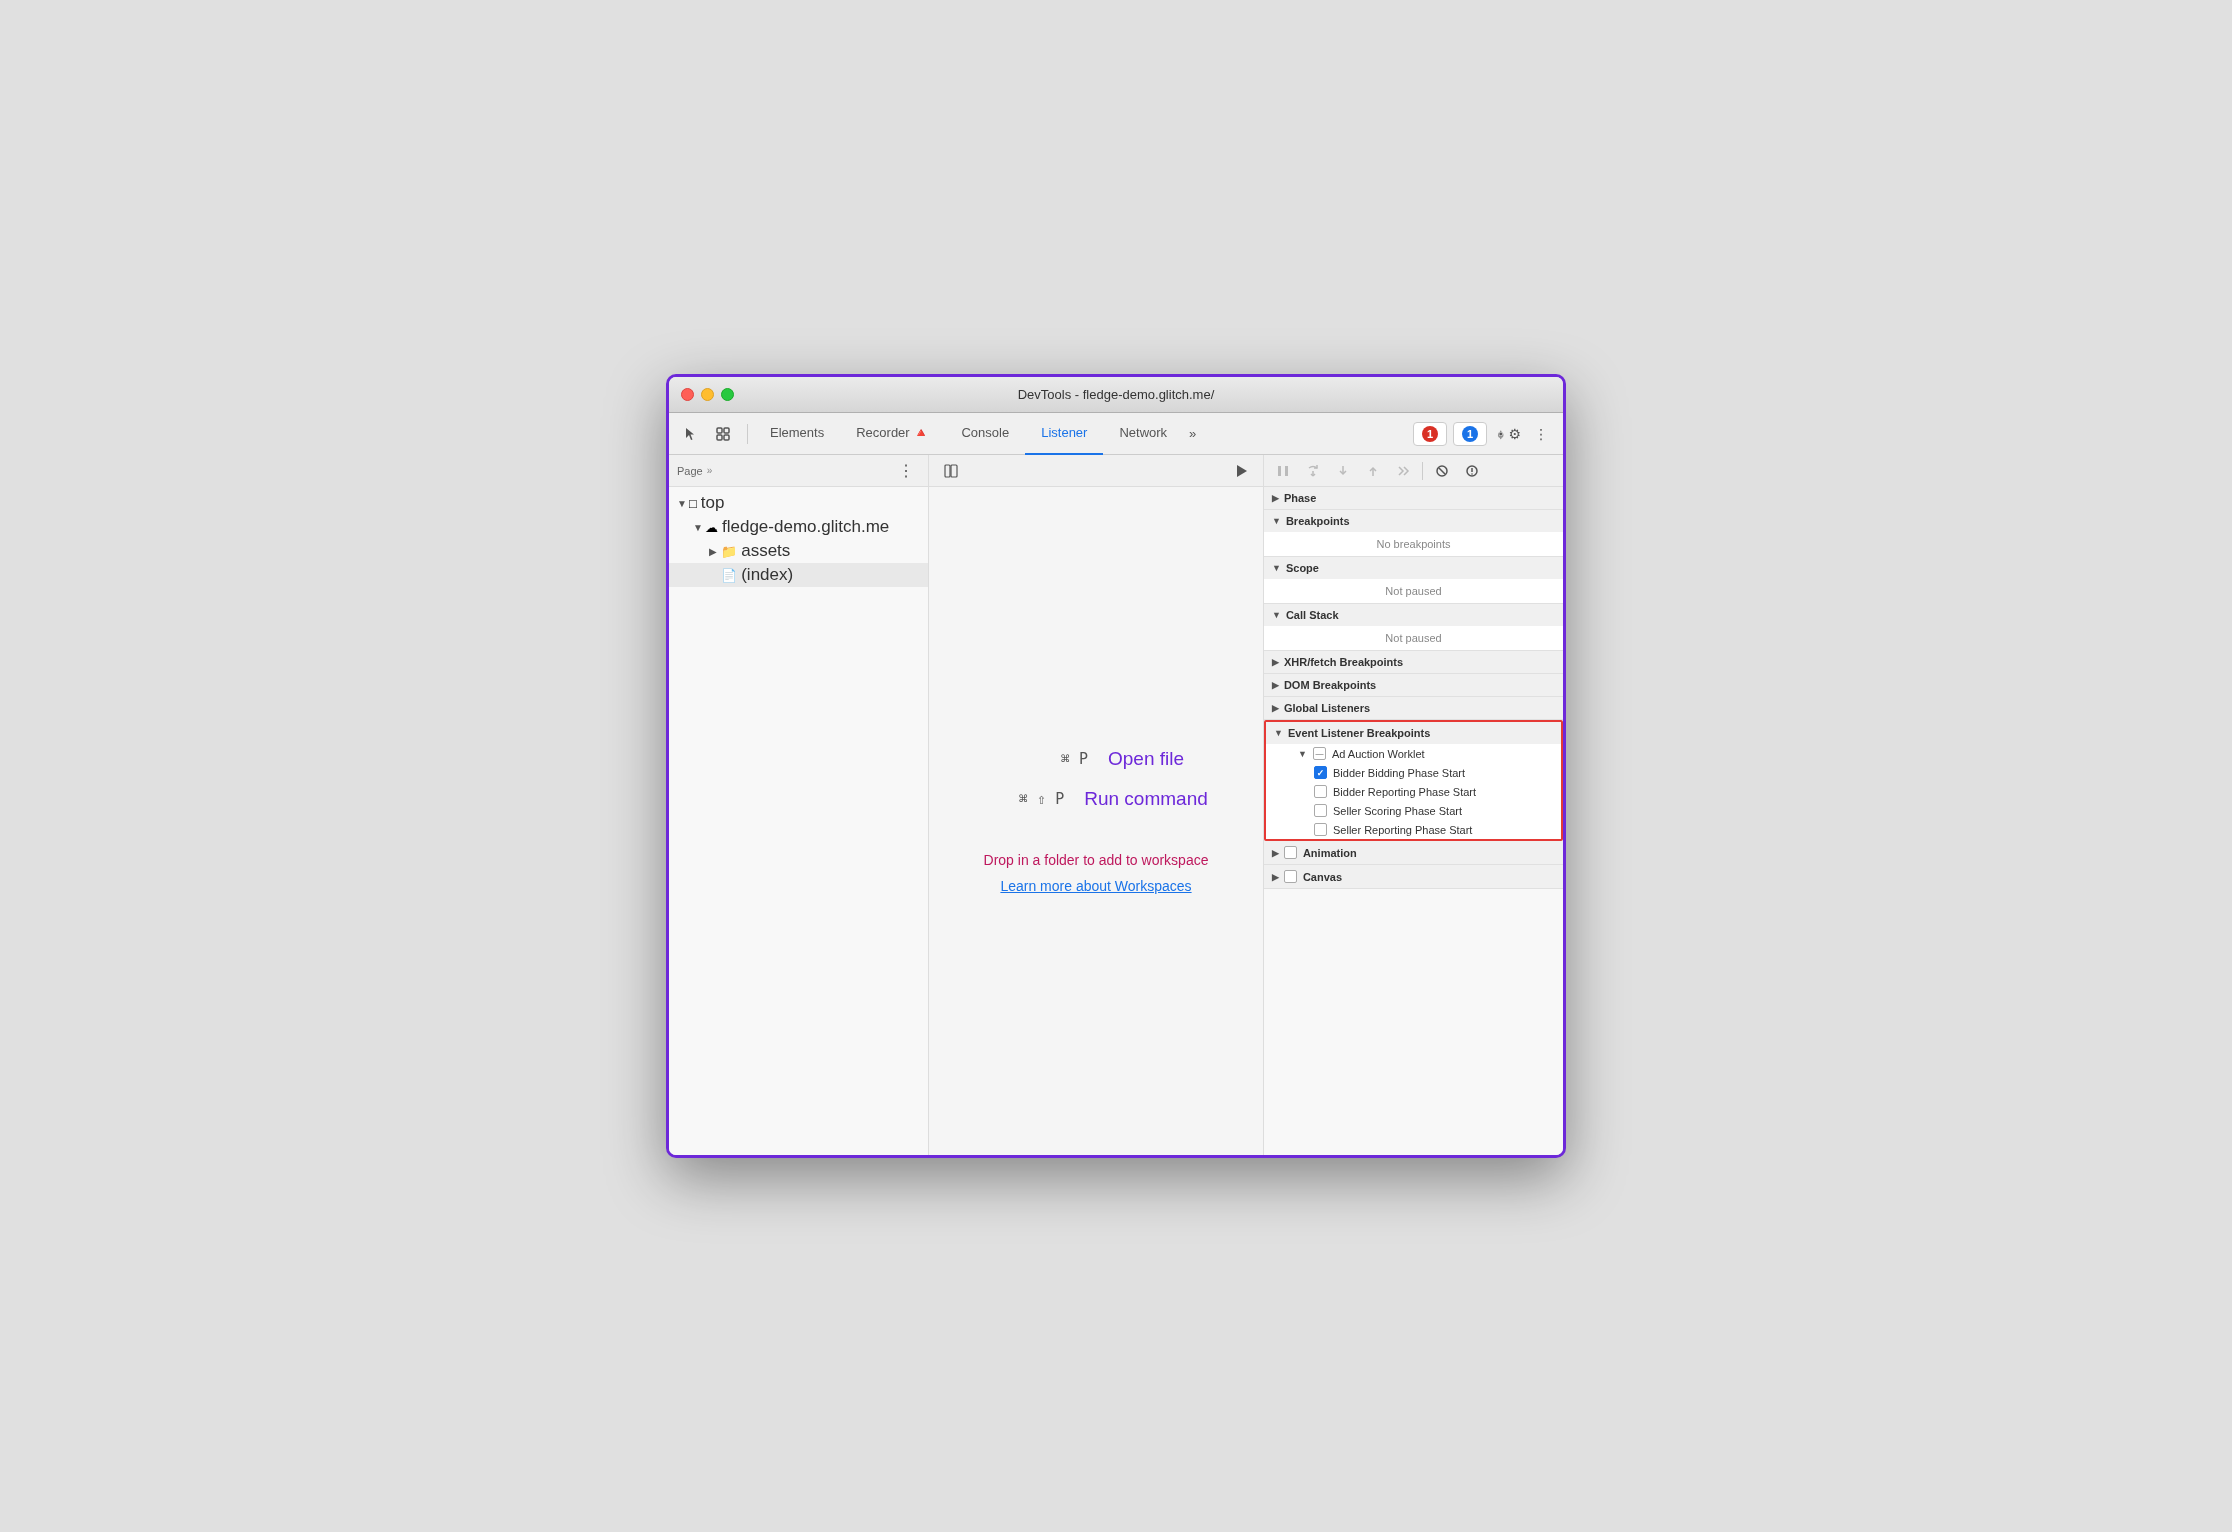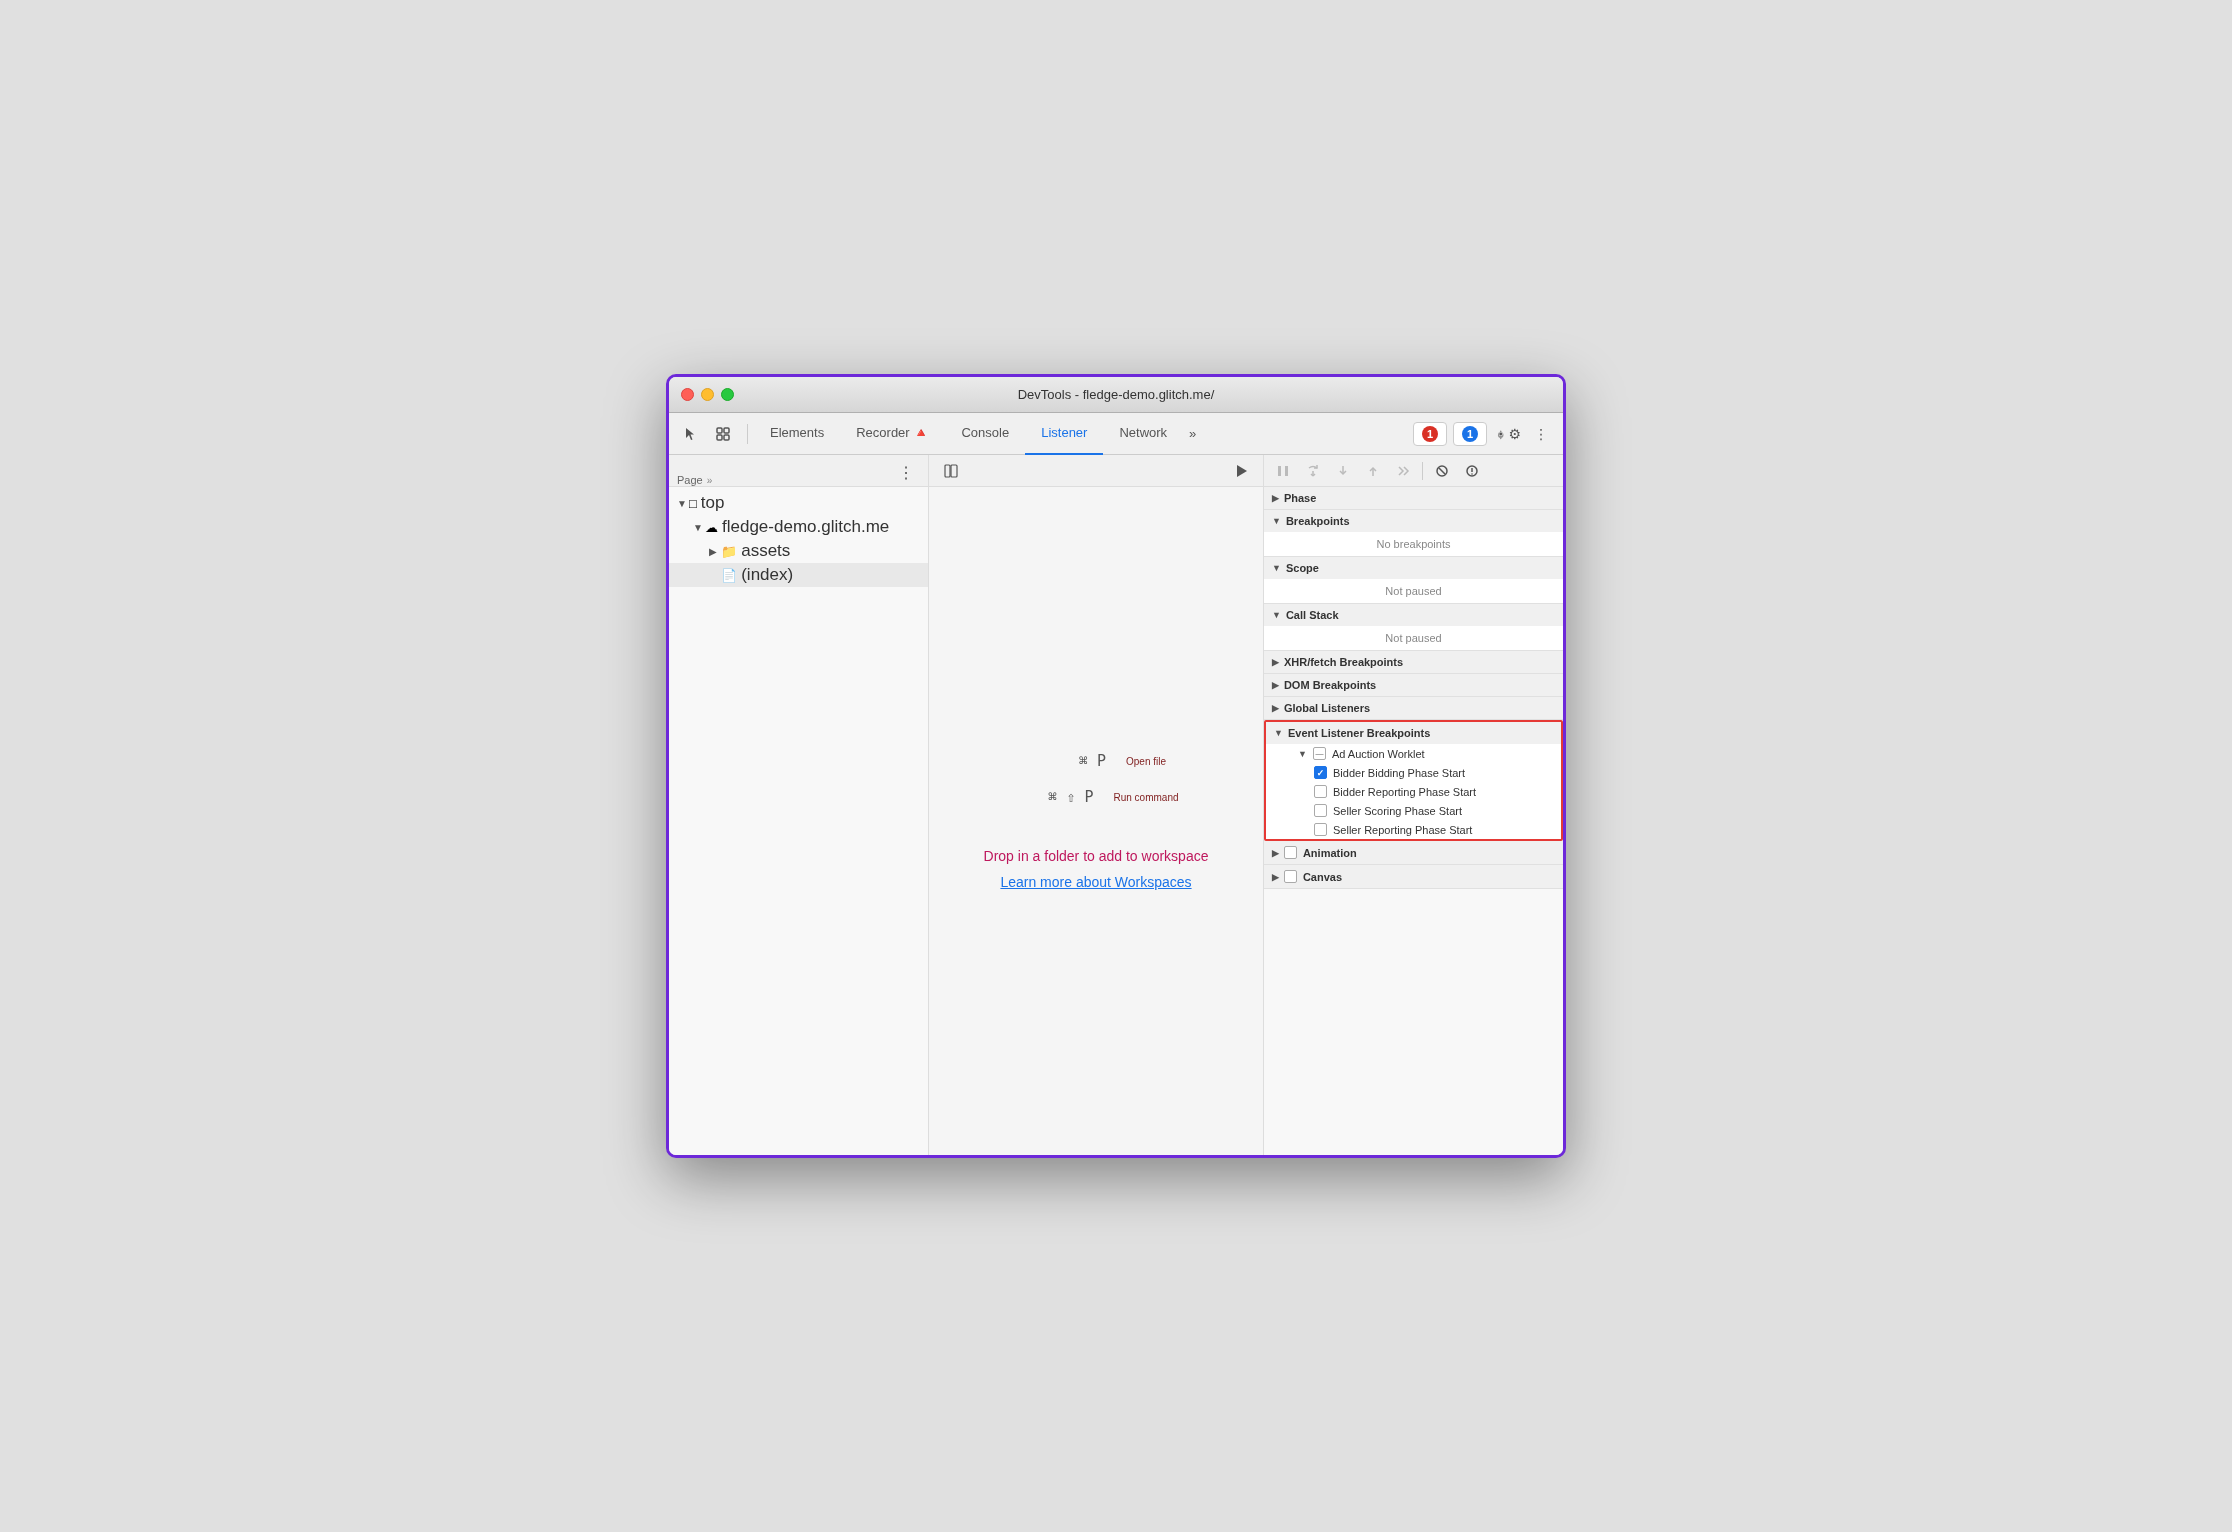--- a/index.html
+++ b/index.html
@@ -147,21 +147,21 @@
     .left-panel {
       width: 260px;
       min-width: 260px;
       background: #f8f8f8;
       border-right: 1px solid #ddd;
       display: flex;
       flex-direction: column;
     }
     .panel-header {
       display: flex;
-      align-items: flex-end;
+      align-items: center;
       padding: 0 8px;
       height: 32px;
       background: #f0f0f0;
       border-bottom: 1px solid #ddd;
       font-size: 12px;
       color: #333;
     }
     .panel-header-title {
       font-size: 11px;
       font-weight: 500;
@@ -237,22 +237,22 @@
       margin-bottom: 18px;
     }
     .shortcut-key {
       font-family: monospace;
       font-size: 15px;
       color: #555;
       min-width: 80px;
       text-align: right;
     }
     .shortcut-desc {
-      font-size: 10px;
-      color: #7f1d1d;
+      font-size: 19px;
+      color: #6d28d9;
     }
     .workspace-drop-text {
       font-size: 14px;
       color: #be185d;
       margin-bottom: 10px;
     }
     .workspace-link {
       font-size: 14px;
       color: #1a73e8;
       text-decoration: underline;

